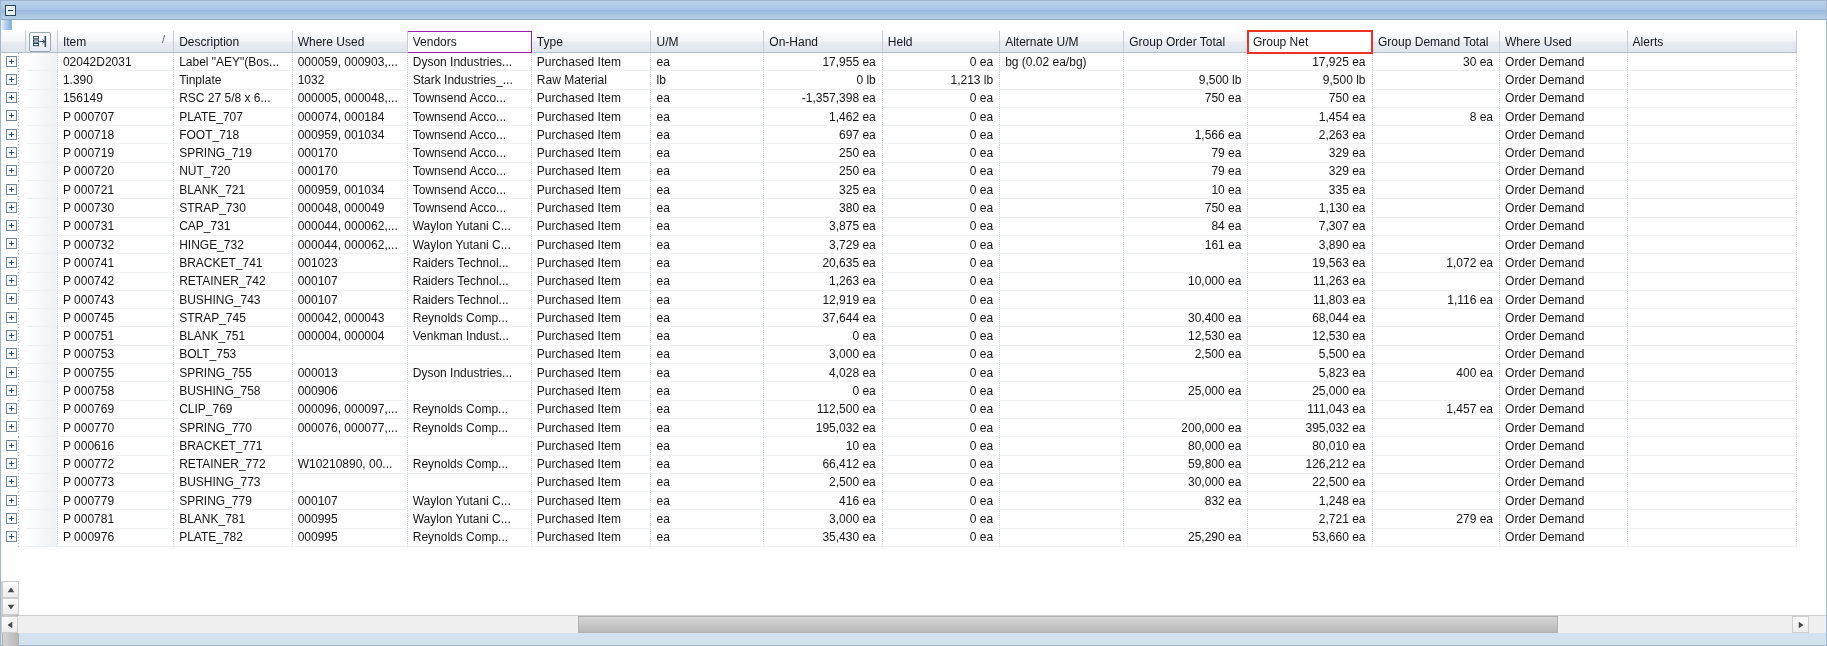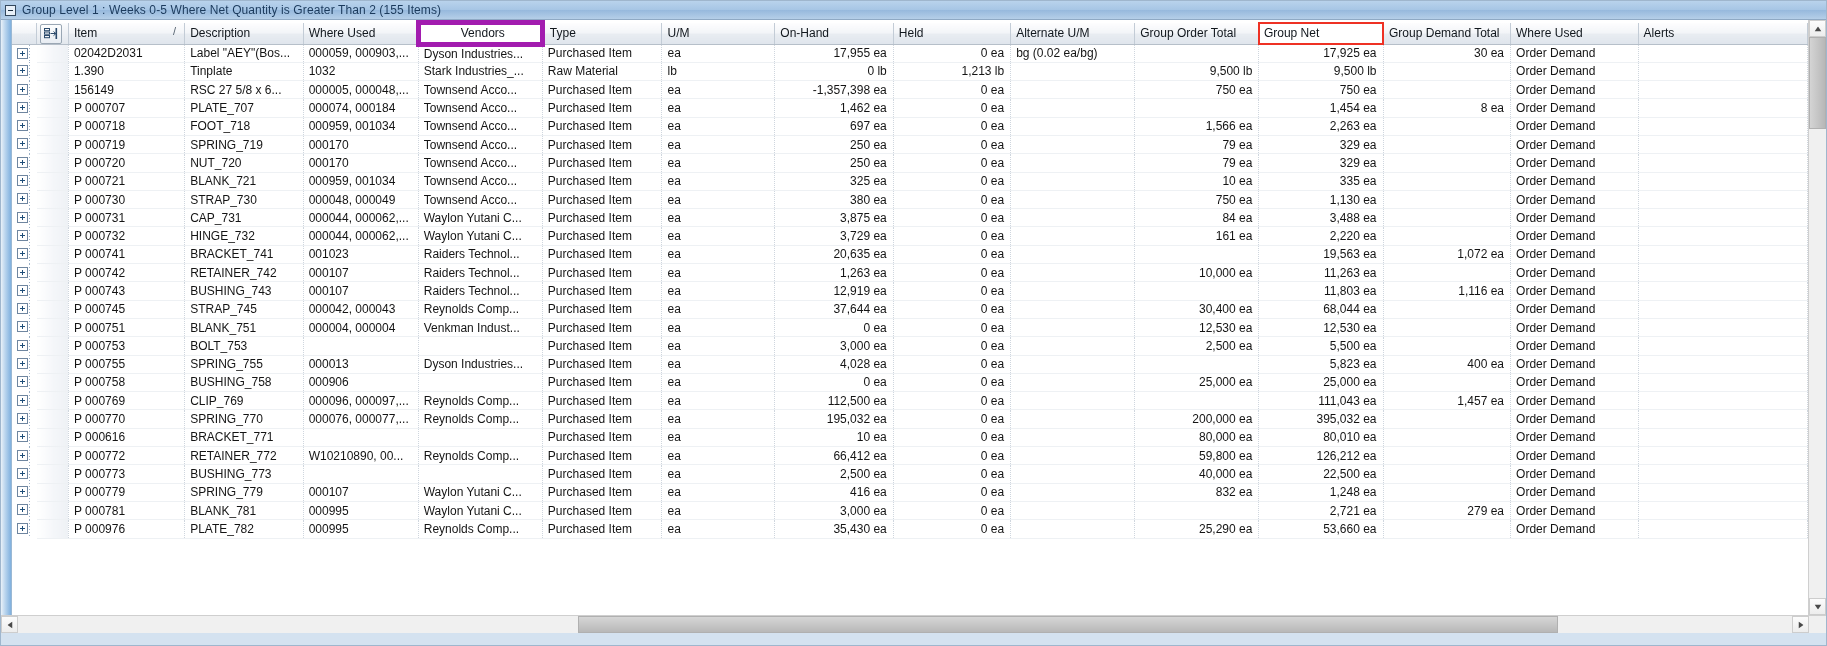--- a/index.html
+++ b/index.html
@@ -61,20 +61,21 @@
     font-size: 12px;
     color: #1b3a5c;
     white-space: nowrap;
     letter-spacing: 0.1px;
   }
 
   
   .grid-outer {
     flex: 1 1 auto;
     display: flex;
+    flex-direction: column;
     min-height: 0;
     background: #ffffff;
     position: relative;
   }
   .left-gutter {
     width: 10px;
     flex: 0 0 10px;
     background: linear-gradient(to right, #e9f1f8 0%, #bcd6ee 40%, #7fb0de 100%);
     border-right: 1px solid #9ab8d4;
   }
@@ -107,23 +108,22 @@
     color: #11171d;
     font-size: 12px;
     white-space: nowrap;
     overflow: hidden;
     box-sizing: border-box;
     position: relative;
     vertical-align: middle;
   }
   th.th-selected {
     background: #ffffff;
-    border: 5px solid #a21caf;
+    border: 1px solid #a21caf;
     box-shadow: inset 0 0 0 1px #ffffff;
-    text-align: center;
   }
   th.th-redbox {
     background: #ffffff;
     border: 2px solid #ee3124;
     padding-left: 4px;
   }
   th .sort-mark {
     position: absolute;
     right: 8px;
     top: 2px;
@@ -276,21 +276,20 @@
   }
 </style>
 </head>
 <body>
 
 <div id="app">
   <div class="window-frame">
 
     <div class="group-header">
       <div class="collapse-box"></div>
-      <span class="group-title">Group Level 1 : Weeks 0-5 Where Net Quantity is Greater Than 2 (155 Items)</span>
     </div>
 
     <div class="grid-outer">
       <div class="left-gutter"></div>
 
       <div class="grid-scroll">
         <table class="grid">
           <colgroup id="grid-colgroup">
               <col style="width: 22px;">
               <col style="width: 28px;">
@@ -538,42 +537,42 @@
                 <td>P 000731</td>
                 <td>CAP_731</td>
                 <td>000044,  000062,...</td>
                 <td>Waylon Yutani C...</td>
                 <td>Purchased Item</td>
                 <td>ea</td>
                 <td class="num">3,875 ea</td>
                 <td class="num">0 ea</td>
                 <td></td>
                 <td class="num">84 ea</td>
-                <td class="num">3,488 ea</td>
+                <td class="num">7,307 ea</td>
                 <td class="num"></td>
                 <td>Order Demand</td>
                 <td></td>
               </tr>
               <tr>
                 <td class="c-expander">
                   <span class="dotline"></span>
                   <span class="exp-btn"></span>
                 </td>
                 <td class="c-mark"></td>
                 <td>P 000732</td>
                 <td>HINGE_732</td>
                 <td>000044,  000062,...</td>
                 <td>Waylon Yutani C...</td>
                 <td>Purchased Item</td>
                 <td>ea</td>
                 <td class="num">3,729 ea</td>
                 <td class="num">0 ea</td>
                 <td></td>
                 <td class="num">161 ea</td>
-                <td class="num">2,220 ea</td>
+                <td class="num">3,890 ea</td>
                 <td class="num"></td>
                 <td>Order Demand</td>
                 <td></td>
               </tr>
               <tr>
                 <td class="c-expander">
                   <span class="dotline"></span>
                   <span class="exp-btn"></span>
                 </td>
                 <td class="c-mark"></td>
@@ -831,21 +830,21 @@
                 <td class="c-mark"></td>
                 <td>P 000773</td>
                 <td>BUSHING_773</td>
                 <td></td>
                 <td></td>
                 <td>Purchased Item</td>
                 <td>ea</td>
                 <td class="num">2,500 ea</td>
                 <td class="num">0 ea</td>
                 <td></td>
-                <td class="num">40,000 ea</td>
+                <td class="num">30,000 ea</td>
                 <td class="num">22,500 ea</td>
                 <td class="num"></td>
                 <td>Order Demand</td>
                 <td></td>
               </tr>
               <tr>
                 <td class="c-expander">
                   <span class="dotline"></span>
                   <span class="exp-btn"></span>
                 </td>

